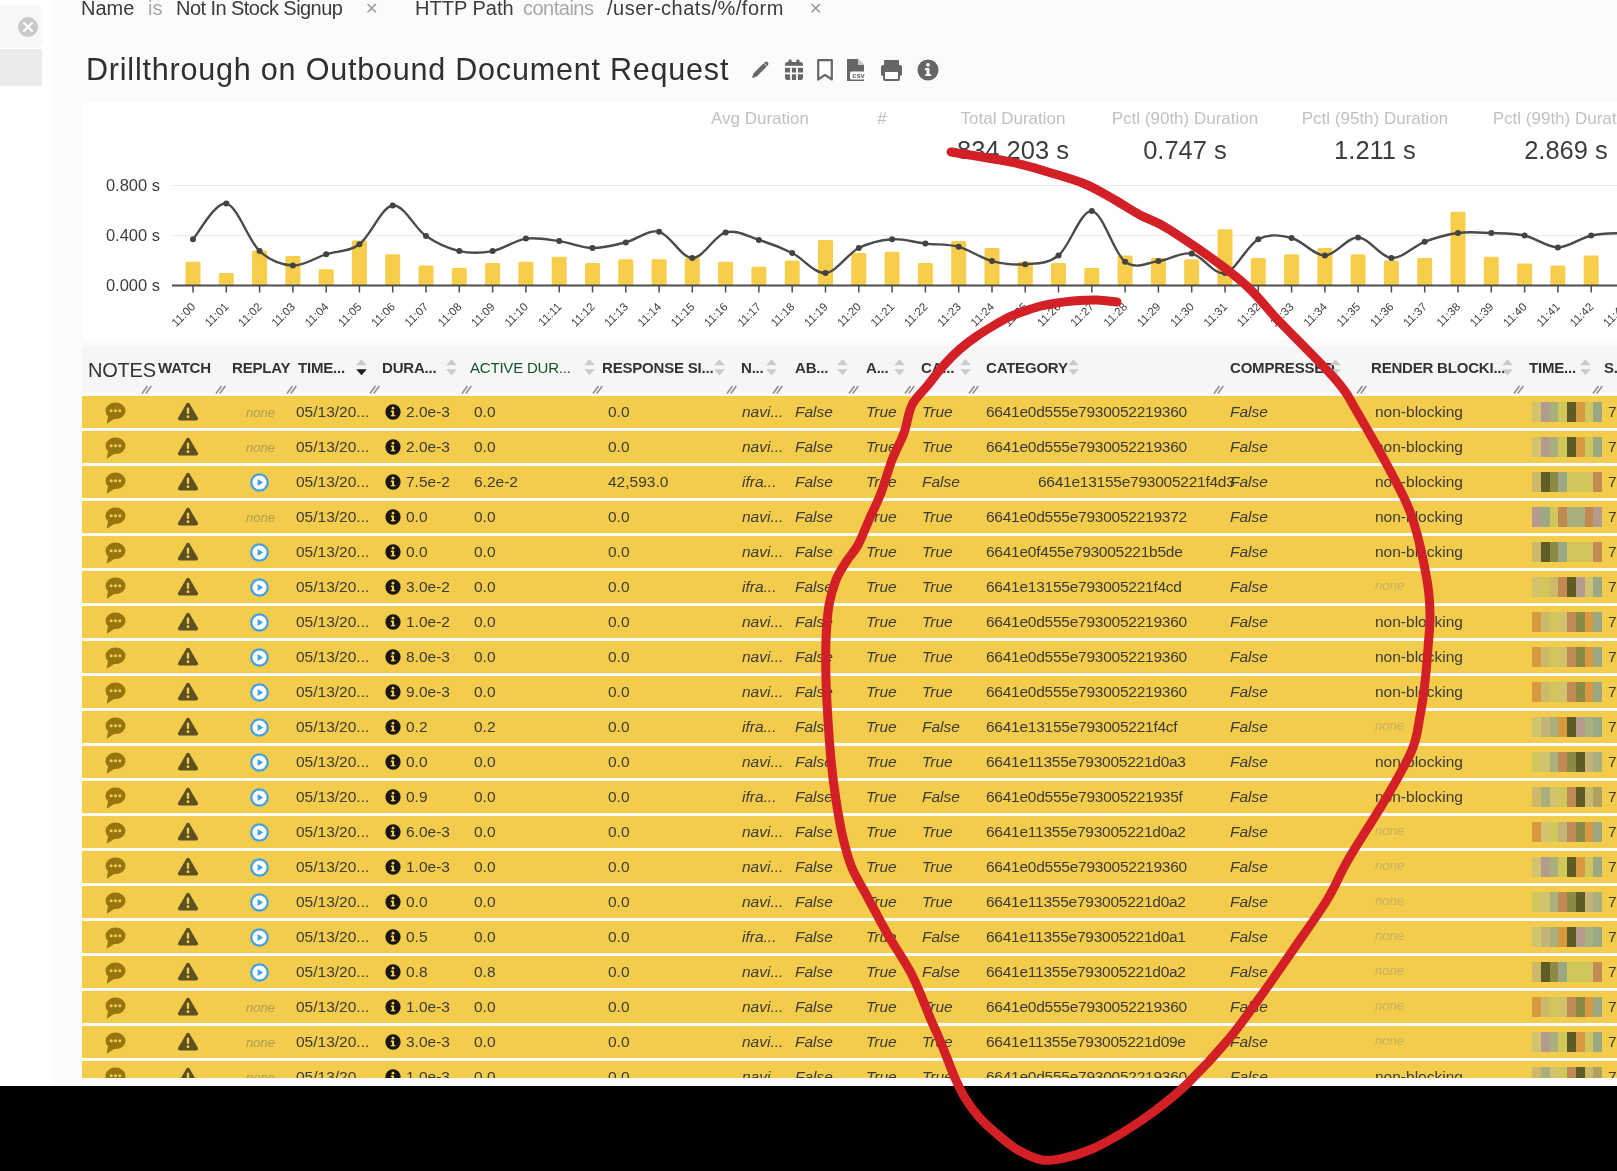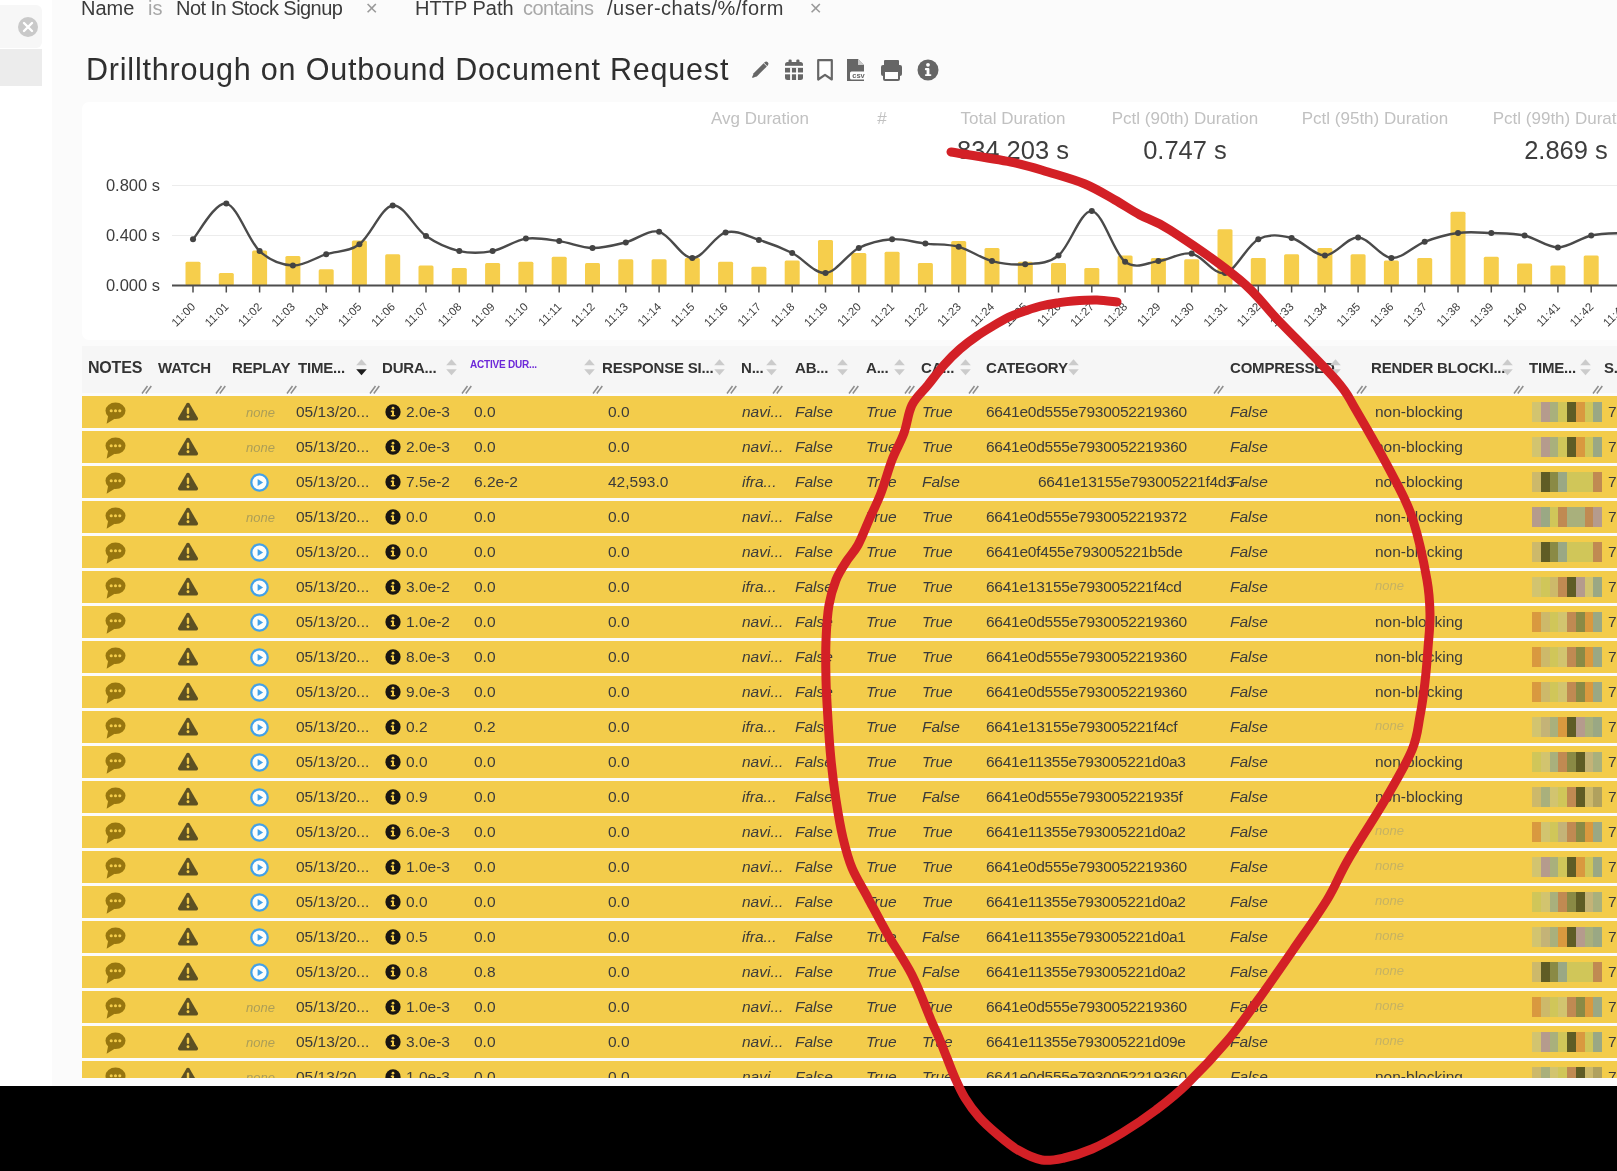--- a/index.html
+++ b/index.html
@@ -67,20 +67,21 @@
   </svg>
 
 <div style="position:absolute;left:82px;top:102px;width:1535px;height:238px;background:#fff;border-radius:7px 0 0 7px;overflow:hidden">
 <div style="position:absolute;left:528px;top:7px;width:300px;text-align:center;font-size:17px;color:#c1c1c1">Avg Duration</div>
     <div style="position:absolute;left:650px;top:7px;width:300px;text-align:center;font-size:17px;color:#c1c1c1">#</div>
     <div style="position:absolute;left:781px;top:7px;width:300px;text-align:center;font-size:17px;color:#c1c1c1">Total Duration</div>
     <div style="position:absolute;left:781px;top:34px;width:300px;text-align:center;font-size:25.5px;color:#3d3d3d">834,203 s</div>
     <div style="position:absolute;left:953px;top:7px;width:300px;text-align:center;font-size:17px;color:#c1c1c1">Pctl (90th) Duration</div>
     <div style="position:absolute;left:953px;top:34px;width:300px;text-align:center;font-size:25.5px;color:#3d3d3d">0.747 s</div>
     <div style="position:absolute;left:1143px;top:7px;width:300px;text-align:center;font-size:17px;color:#c1c1c1">Pctl (95th) Duration</div>
+    <div style="position:absolute;left:1143px;top:34px;width:300px;text-align:center;font-size:25.5px;color:#3d3d3d">1.211 s</div>
     <div style="position:absolute;left:1334px;top:7px;width:300px;text-align:center;font-size:17px;color:#c1c1c1">Pctl (99th) Duration</div>
     <div style="position:absolute;left:1334px;top:34px;width:300px;text-align:center;font-size:25.5px;color:#3d3d3d">2.869 s</div>
 <svg width="1535" height="238" style="position:absolute;left:0;top:0">
       <line x1="90" y1="83.5" x2="1535" y2="83.5" stroke="#ececec" stroke-width="1"></line>
       <line x1="90" y1="133.5" x2="1535" y2="133.5" stroke="#ececec" stroke-width="1"></line>
       <rect x="103.5" y="159.8" width="15" height="23.8" rx="1.5" fill="#f6ce4c"></rect>
       <rect x="136.8" y="171.0" width="15" height="12.5" rx="1.5" fill="#f6ce4c"></rect>
       <rect x="170.1" y="148.5" width="15" height="35.0" rx="1.5" fill="#f6ce4c"></rect>
       <rect x="203.4" y="154.1" width="15" height="29.4" rx="1.5" fill="#f6ce4c"></rect>
       <rect x="236.7" y="167.2" width="15" height="16.2" rx="1.5" fill="#f6ce4c"></rect>
@@ -257,21 +258,21 @@
       <circle cx="1376.0" cy="131.0" r="3" fill="#434343"></circle>
       <circle cx="1409.3" cy="131.0" r="3" fill="#434343"></circle>
       <circle cx="1442.6" cy="133.5" r="3" fill="#434343"></circle>
       <circle cx="1475.9" cy="145.4" r="3" fill="#434343"></circle>
       <circle cx="1509.2" cy="133.5" r="3" fill="#434343"></circle>
       <circle cx="1542.5" cy="131.0" r="3" fill="#434343"></circle>
     </svg>
 </div>
 
 <div style="position:absolute;left:82px;top:346px;width:1535px;height:47px;background:#f6f6f6"></div>
-<div style="position:absolute;left:88px;top:359px;font-size:16px;font-weight:bold;color:#333;letter-spacing:-0.2px;white-space:nowrap">NOTES</div>
+<div style="position:absolute;left:88px;top:359px;font-size:20px;font-weight:normal;color:#333;letter-spacing:-0.2px;white-space:nowrap">NOTES</div>
 <div style="position:absolute;left:141px;top:380px"><svg width="11" height="10" viewBox="0 0 11 10">
       <path d="M1 9.5 L6.5 2 M4.8 9.5 L10.3 2" stroke="#8d8d8d" stroke-width="1.5" fill="none"></path>
     </svg></div>
 <div style="position:absolute;left:158px;top:359px;font-size:15px;font-weight:bold;color:#333;letter-spacing:-0.2px;white-space:nowrap">WATCH</div>
 <div style="position:absolute;left:215px;top:380px"><svg width="11" height="10" viewBox="0 0 11 10">
       <path d="M1 9.5 L6.5 2 M4.8 9.5 L10.3 2" stroke="#8d8d8d" stroke-width="1.5" fill="none"></path>
     </svg></div>
 <div style="position:absolute;left:232px;top:359px;font-size:15px;font-weight:bold;color:#333;letter-spacing:-0.2px;white-space:nowrap">REPLAY</div>
 <div style="position:absolute;left:286px;top:380px"><svg width="11" height="10" viewBox="0 0 11 10">
       <path d="M1 9.5 L6.5 2 M4.8 9.5 L10.3 2" stroke="#8d8d8d" stroke-width="1.5" fill="none"></path>
@@ -285,21 +286,21 @@
       <path d="M1 9.5 L6.5 2 M4.8 9.5 L10.3 2" stroke="#8d8d8d" stroke-width="1.5" fill="none"></path>
     </svg></div>
 <div style="position:absolute;left:382px;top:359px;font-size:15px;font-weight:bold;color:#333;letter-spacing:-0.2px;white-space:nowrap">DURA...</div>
 <div style="position:absolute;left:445px;top:358px"><svg width="13" height="19" viewBox="0 0 13 19">
       <path d="M1.2 7.2 L6.5 1.2 L11.8 7.2 Z" fill="#cbcbcb"></path>
       <path d="M1.2 11.2 L6.5 17.2 L11.8 11.2 Z" fill="#cbcbcb"></path>
     </svg></div>
 <div style="position:absolute;left:461px;top:380px"><svg width="11" height="10" viewBox="0 0 11 10">
       <path d="M1 9.5 L6.5 2 M4.8 9.5 L10.3 2" stroke="#8d8d8d" stroke-width="1.5" fill="none"></path>
     </svg></div>
-<div style="position:absolute;left:470px;top:359px;font-size:10px;font-weight:bold;color:#6d28d9;letter-spacing:-0.2px;white-space:nowrap">ACTIVE DUR...</div>
+<div style="position:absolute;left:470px;top:359px;font-size:15px;font-weight:normal;color:#14532d;letter-spacing:-0.2px;white-space:nowrap">ACTIVE DUR...</div>
 <div style="position:absolute;left:583px;top:358px"><svg width="13" height="19" viewBox="0 0 13 19">
       <path d="M1.2 7.2 L6.5 1.2 L11.8 7.2 Z" fill="#cbcbcb"></path>
       <path d="M1.2 11.2 L6.5 17.2 L11.8 11.2 Z" fill="#cbcbcb"></path>
     </svg></div>
 <div style="position:absolute;left:592px;top:380px"><svg width="11" height="10" viewBox="0 0 11 10">
       <path d="M1 9.5 L6.5 2 M4.8 9.5 L10.3 2" stroke="#8d8d8d" stroke-width="1.5" fill="none"></path>
     </svg></div>
 <div style="position:absolute;left:602px;top:359px;font-size:15px;font-weight:bold;color:#333;letter-spacing:-0.2px;white-space:nowrap">RESPONSE SI...</div>
 <div style="position:absolute;left:713px;top:358px"><svg width="13" height="19" viewBox="0 0 13 19">
       <path d="M1.2 7.2 L6.5 1.2 L11.8 7.2 Z" fill="#cbcbcb"></path>

